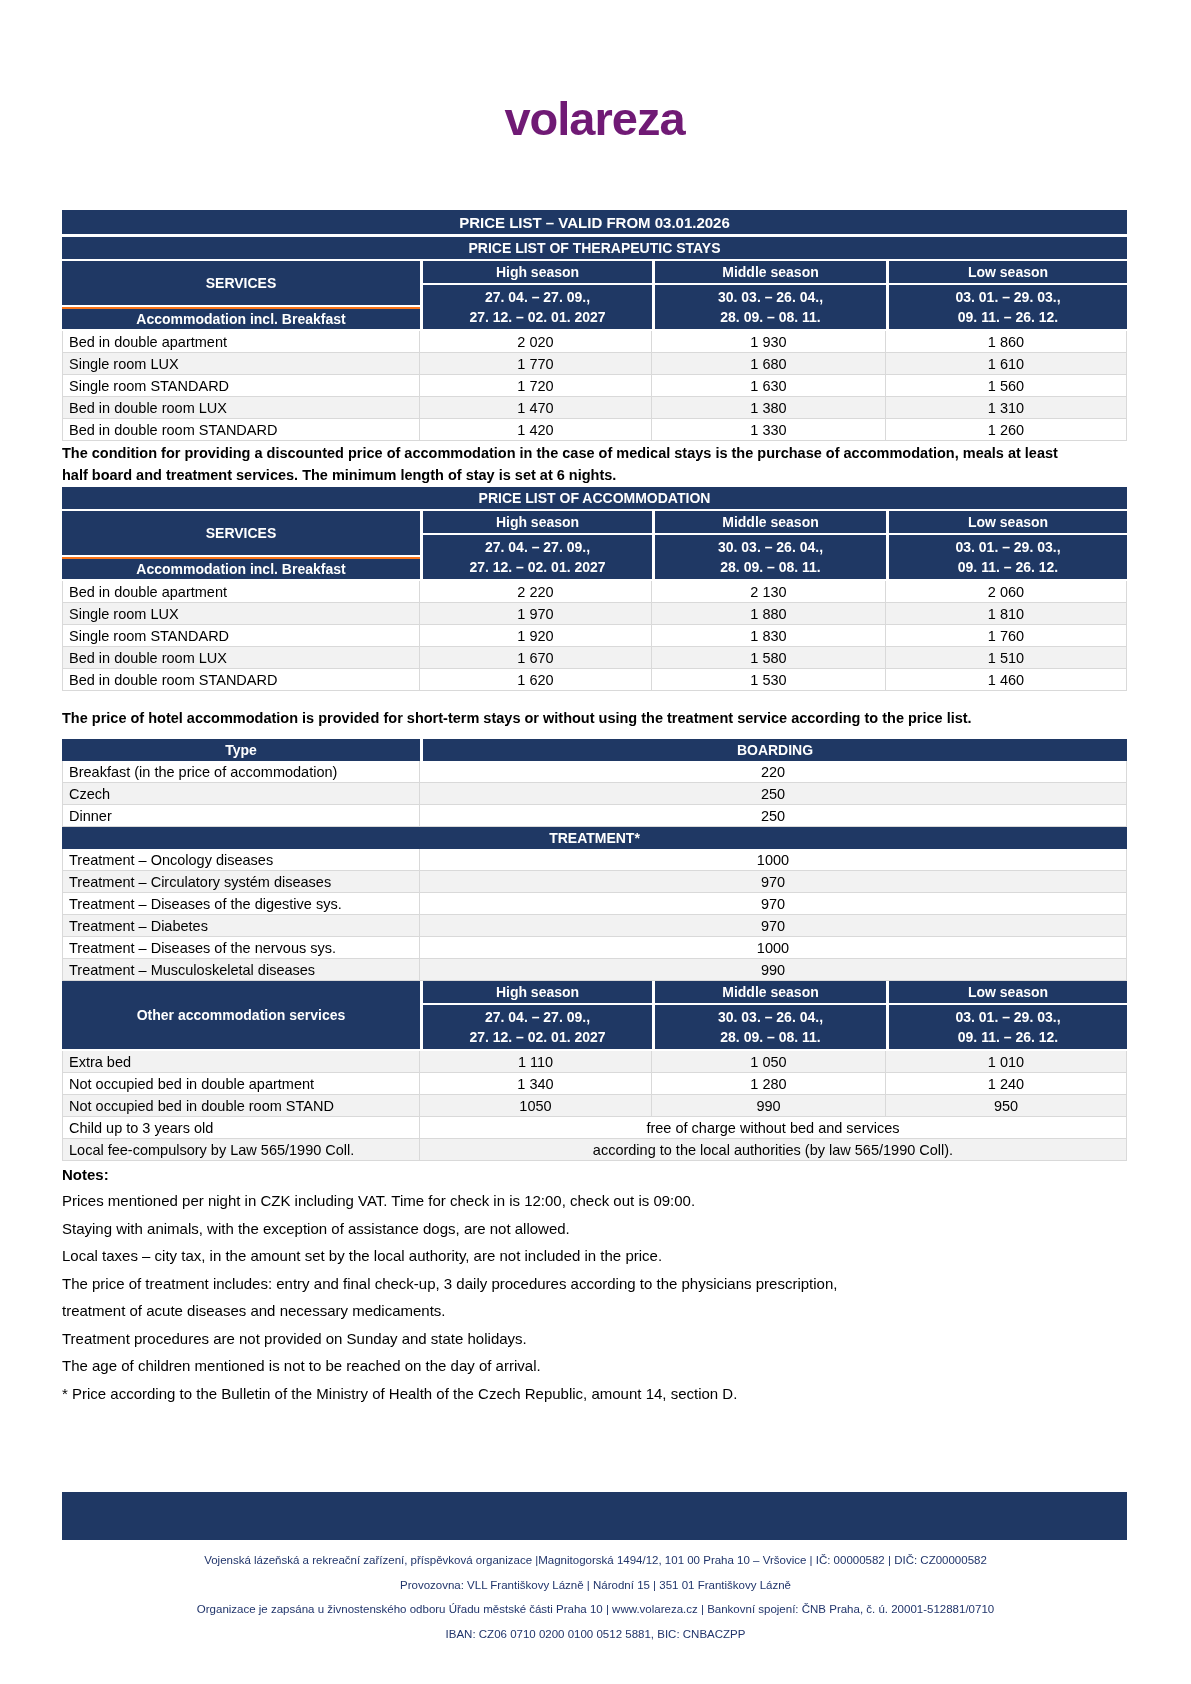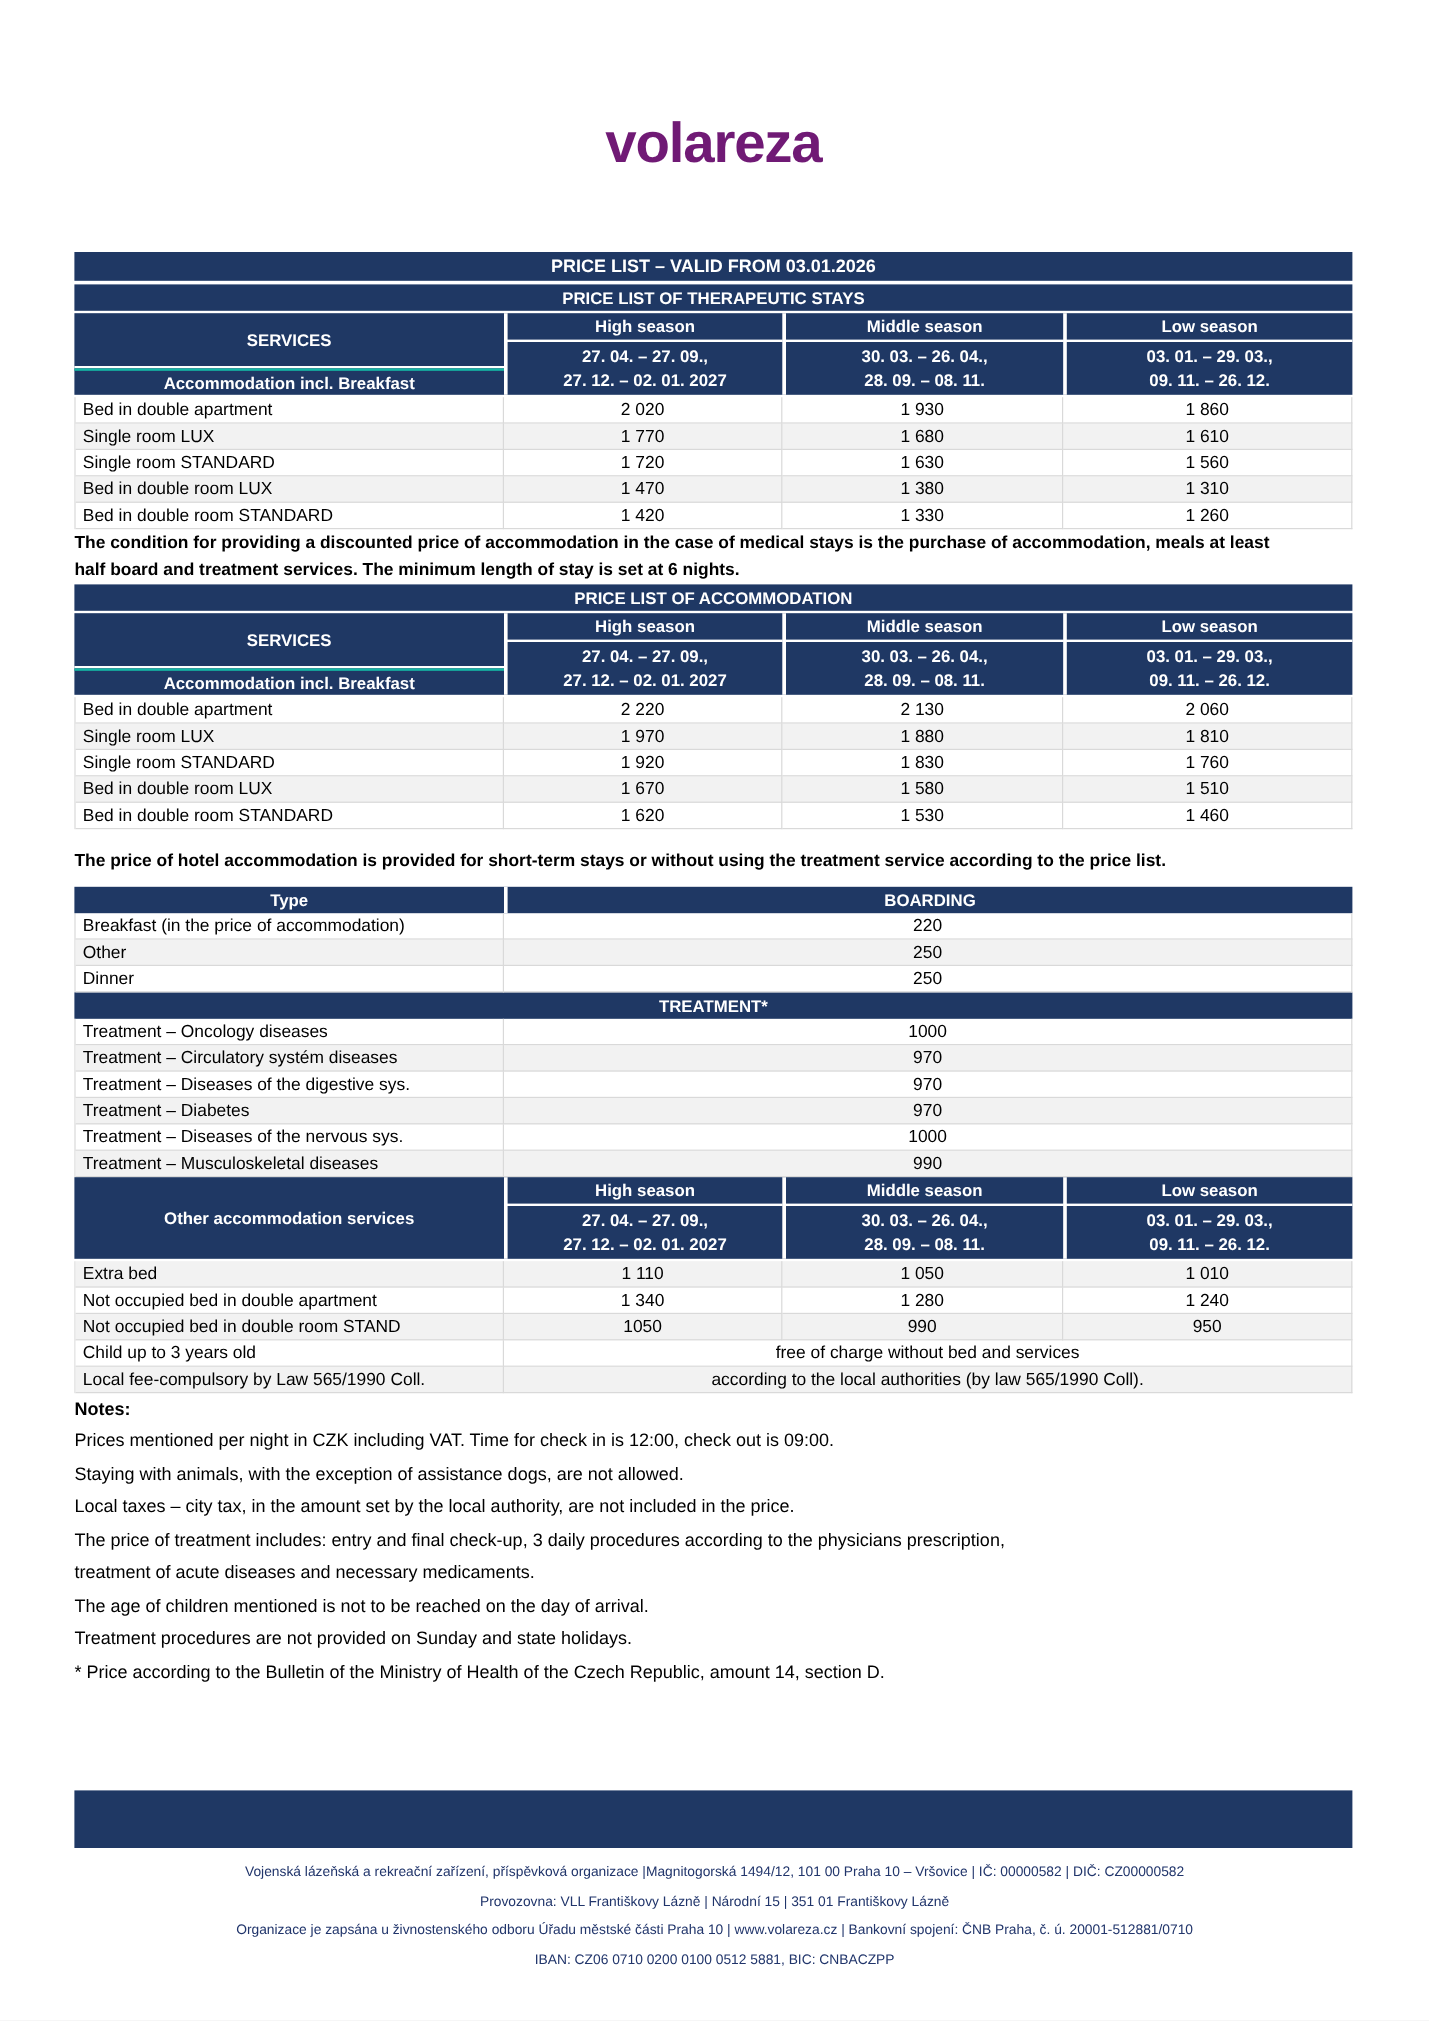--- a/index.html
+++ b/index.html
@@ -42,21 +42,21 @@
   .hcell {
     background:#1F3864; color:#fff; font-weight:bold; font-size:14px;
     display:flex; align-items:center; justify-content:center; text-align:center;
     box-sizing:border-box; line-height:20px;
   }
   .hcell.colpad { border-left:3px solid #fff; }
   .hcell.season { grid-row:1; border-bottom:2px solid #fff; }
   .hcell.services { grid-column:1; grid-row:1 / 3; border-bottom:2px solid #fff; }
   .hcell.services-tall { grid-column:1; grid-row:1 / 4; }
   .hcell.dates { grid-row:2 / 4; flex-direction:column; justify-content:center; }
-  .hcell.sublabel { grid-column:1; grid-row:3; border-top:2px solid #14b8a6; }
+  .hcell.sublabel { grid-column:1; grid-row:3; border-top:2px solid #f97316; }
   .hcell.c2 { grid-column:2; }
   .hcell.c3 { grid-column:3; }
   .hcell.c4 { grid-column:4; }
 
   
   .rows { border-left:1px solid #D9D9D9; }
   .trow {
     display:grid; grid-template-columns:357px 232px 234px 241px;
     height:22px; box-sizing:border-box;
   }
@@ -221,21 +221,21 @@
     <div class="grid2">
       <div class="hcell">Type</div>
       <div class="hcell colpad">BOARDING</div>
     </div>
     <div class="rows">
       <div class="trow2">
         <div class="cell lbl">Breakfast (in the price of accommodation)</div>
         <div class="cell val">220</div>
       </div>
       <div class="trow2">
-        <div class="cell lbl">Other</div>
+        <div class="cell lbl">Czech</div>
         <div class="cell val">250</div>
       </div>
       <div class="trow2">
         <div class="cell lbl">Dinner</div>
         <div class="cell val">250</div>
       </div>
     </div>
 
     <div class="bar bar-section" style="margin-bottom:0;">TREATMENT*</div>
     <div class="rows">
@@ -313,22 +313,22 @@
       </div>
     </div>
 
     <div class="notes-heading">Notes:</div>
     <div>
       <div class="note-line">Prices mentioned per night in CZK including VAT. Time for check in is 12:00, check out is 09:00.</div>
       <div class="note-line">Staying with animals, with the exception of assistance dogs, are not allowed.</div>
       <div class="note-line">Local taxes – city tax, in the amount set by the local authority, are not included in the price.</div>
       <div class="note-line">The price of treatment includes: entry and final check-up, 3 daily procedures according to the physicians prescription,</div>
       <div class="note-line">treatment of acute diseases and necessary medicaments.</div>
+      <div class="note-line">Treatment procedures are not provided on Sunday and state holidays.</div>
       <div class="note-line">The age of children mentioned is not to be reached on the day of arrival.</div>
-      <div class="note-line">Treatment procedures are not provided on Sunday and state holidays.</div>
       <div class="note-line">* Price according to the Bulletin of the Ministry of Health of the Czech Republic, amount 14, section D.</div>
     </div>
 
   </div>
 
   <div class="bottom-bar"></div>
 
   <div class="footer">
     <div class="footer-line">Vojenská lázeňská a rekreační zařízení, příspěvková organizace |Magnitogorská 1494/12, 101 00 Praha 10 – Vršovice | IČ: 00000582 | DIČ: CZ00000582</div>
     <div class="footer-line">Provozovna: VLL Františkovy Lázně | Národní 15 | 351 01 Františkovy Lázně</div>

